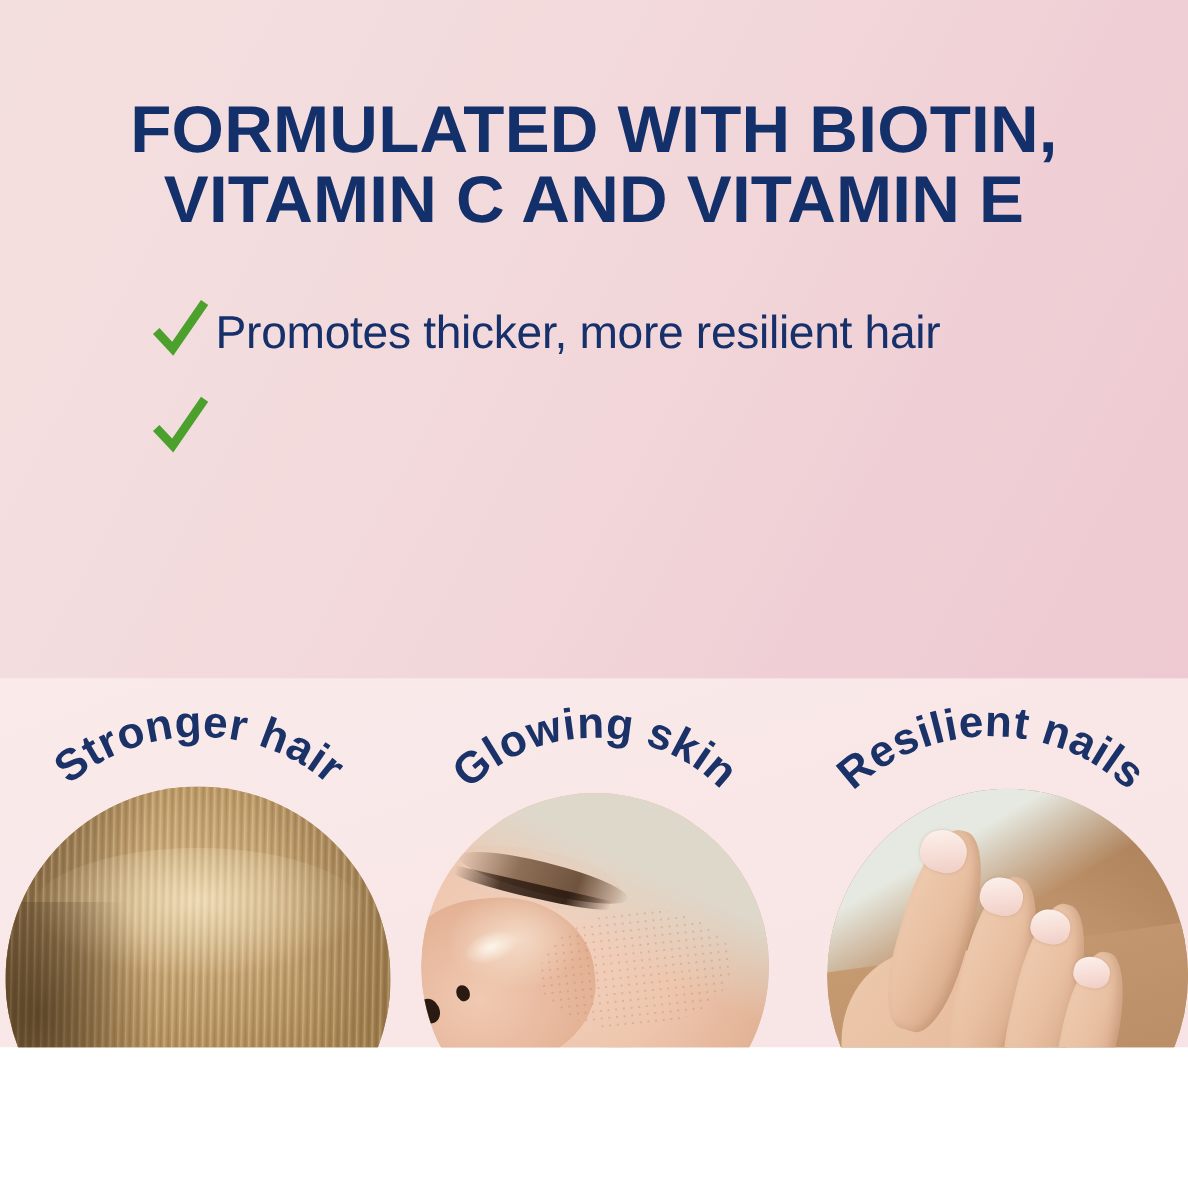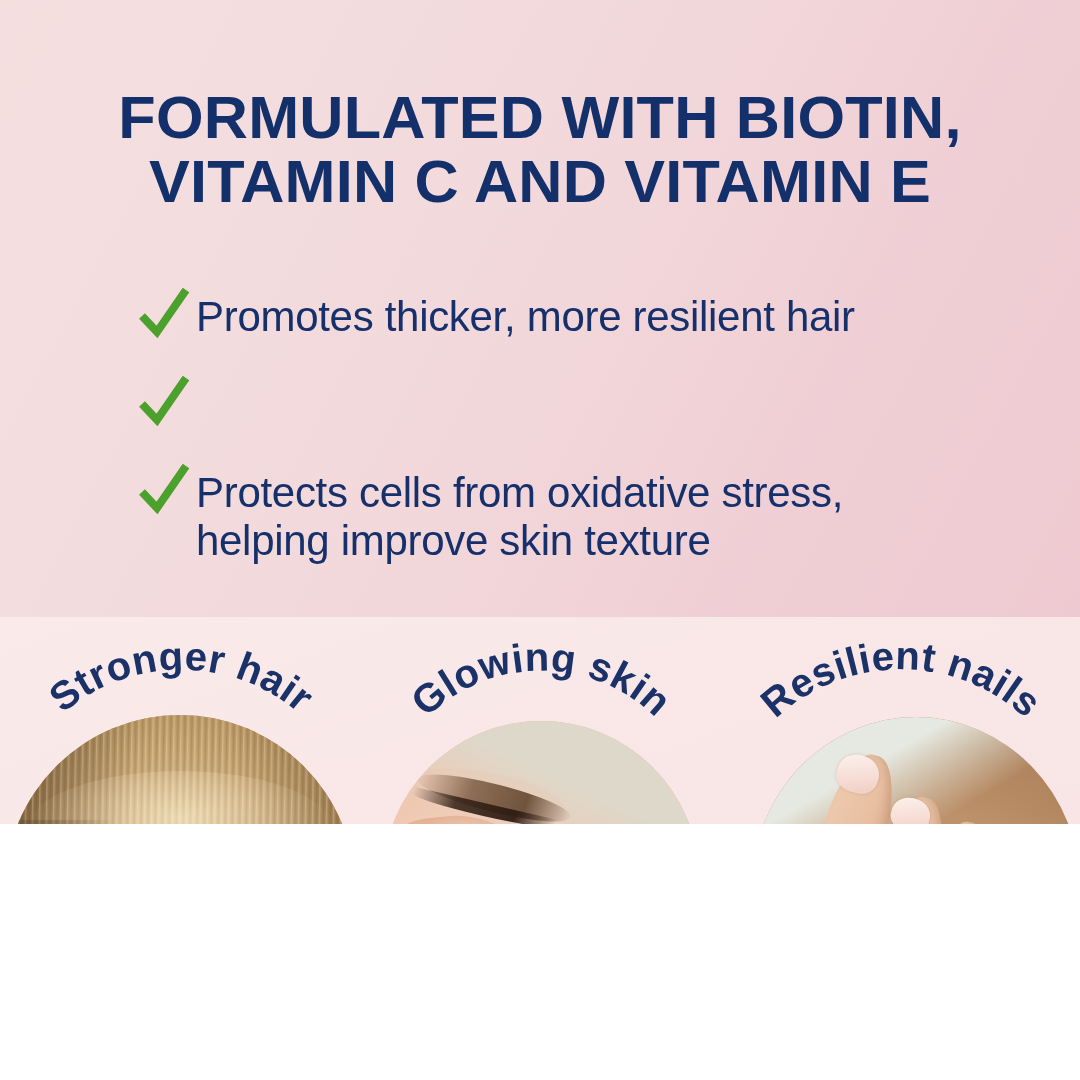--- a/index.html
+++ b/index.html
@@ -7,21 +7,21 @@
     padding: 0;
     background: #ffffff;
   }
   body {
     font-family: "Liberation Sans", sans-serif;
   }
 
   #infographic {
     position: relative;
     width: 1080px;
-    height: 824px;
+    height: 952px;
     overflow: hidden;
   }
 
   
   .top-panel {
     position: absolute;
     left: 0;
     top: 0;
     width: 1080px;
     height: 617px;
@@ -48,21 +48,20 @@
     letter-spacing: 0.2px;
     transform: scaleX(1.02);
   }
   .headline-line { display: block; white-space: nowrap; }
 
   .bullets {
     position: absolute;
     left: 138px;
     top: 276px;
     width: 860px;
-    margin-top: 15px;
   }
   .bullet {
     position: relative;
     display: flex;
     align-items: flex-start;
     margin-bottom: 32px;
     min-height: 56px;
   }
   .bullet:last-child { margin-bottom: 0; }
 
@@ -345,31 +344,20 @@
       </div>
 
       <div class="bullet">
         <span class="check-icon">
           <svg viewBox="0 0 52 54">
             <path d="M4 29 L19 45 L48 3" fill="none" stroke="#4CA02C" stroke-width="8" stroke-linecap="butt" stroke-linejoin="miter"></path>
           </svg>
         </span>
       </div>
 
-      <div class="bullet">
-        <span class="check-icon">
-          <svg viewBox="0 0 52 54">
-            <path d="M4 29 L19 45 L48 3" fill="none" stroke="#4CA02C" stroke-width="8" stroke-linecap="butt" stroke-linejoin="miter"></path>
-          </svg>
-        </span>
-        <span class="bullet-text">
-          <span>Protects cells from oxidative stress,</span>
-          <span class="l2">helping improve skin texture</span>
-        </span>
-      </div>
 
     </div>
   </div>
 
   <div class="bottom-panel">
 
     <div class="tile tile-hair">
       <div class="circle">
         <div class="hair-art"></div>
         <div class="hair-strands"></div>

